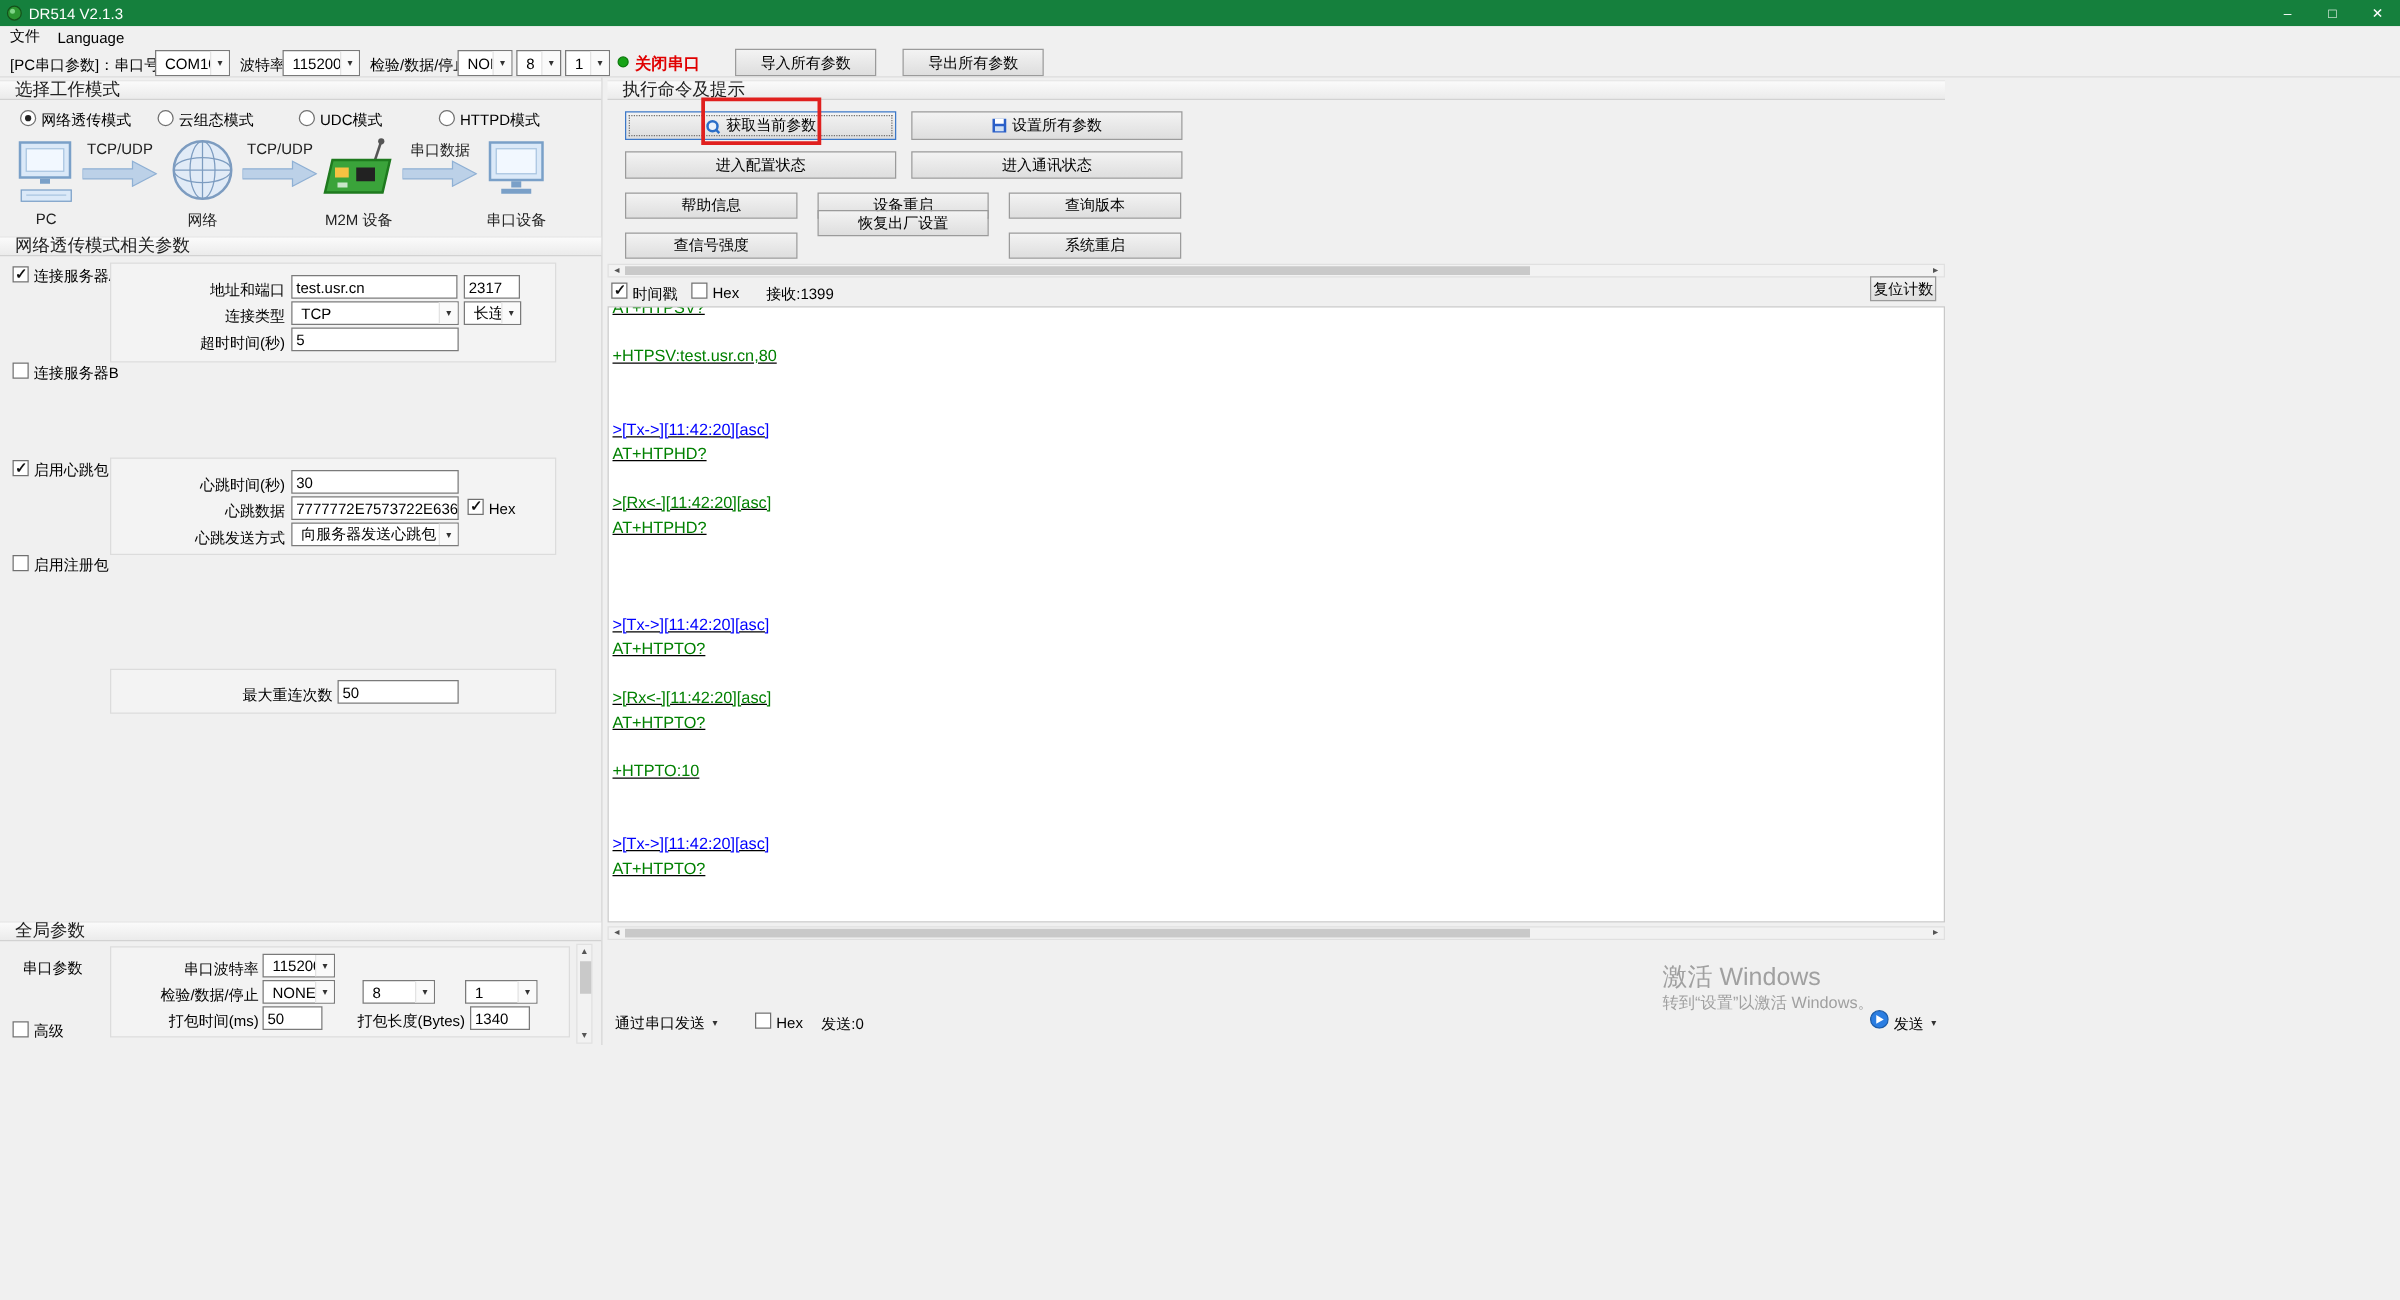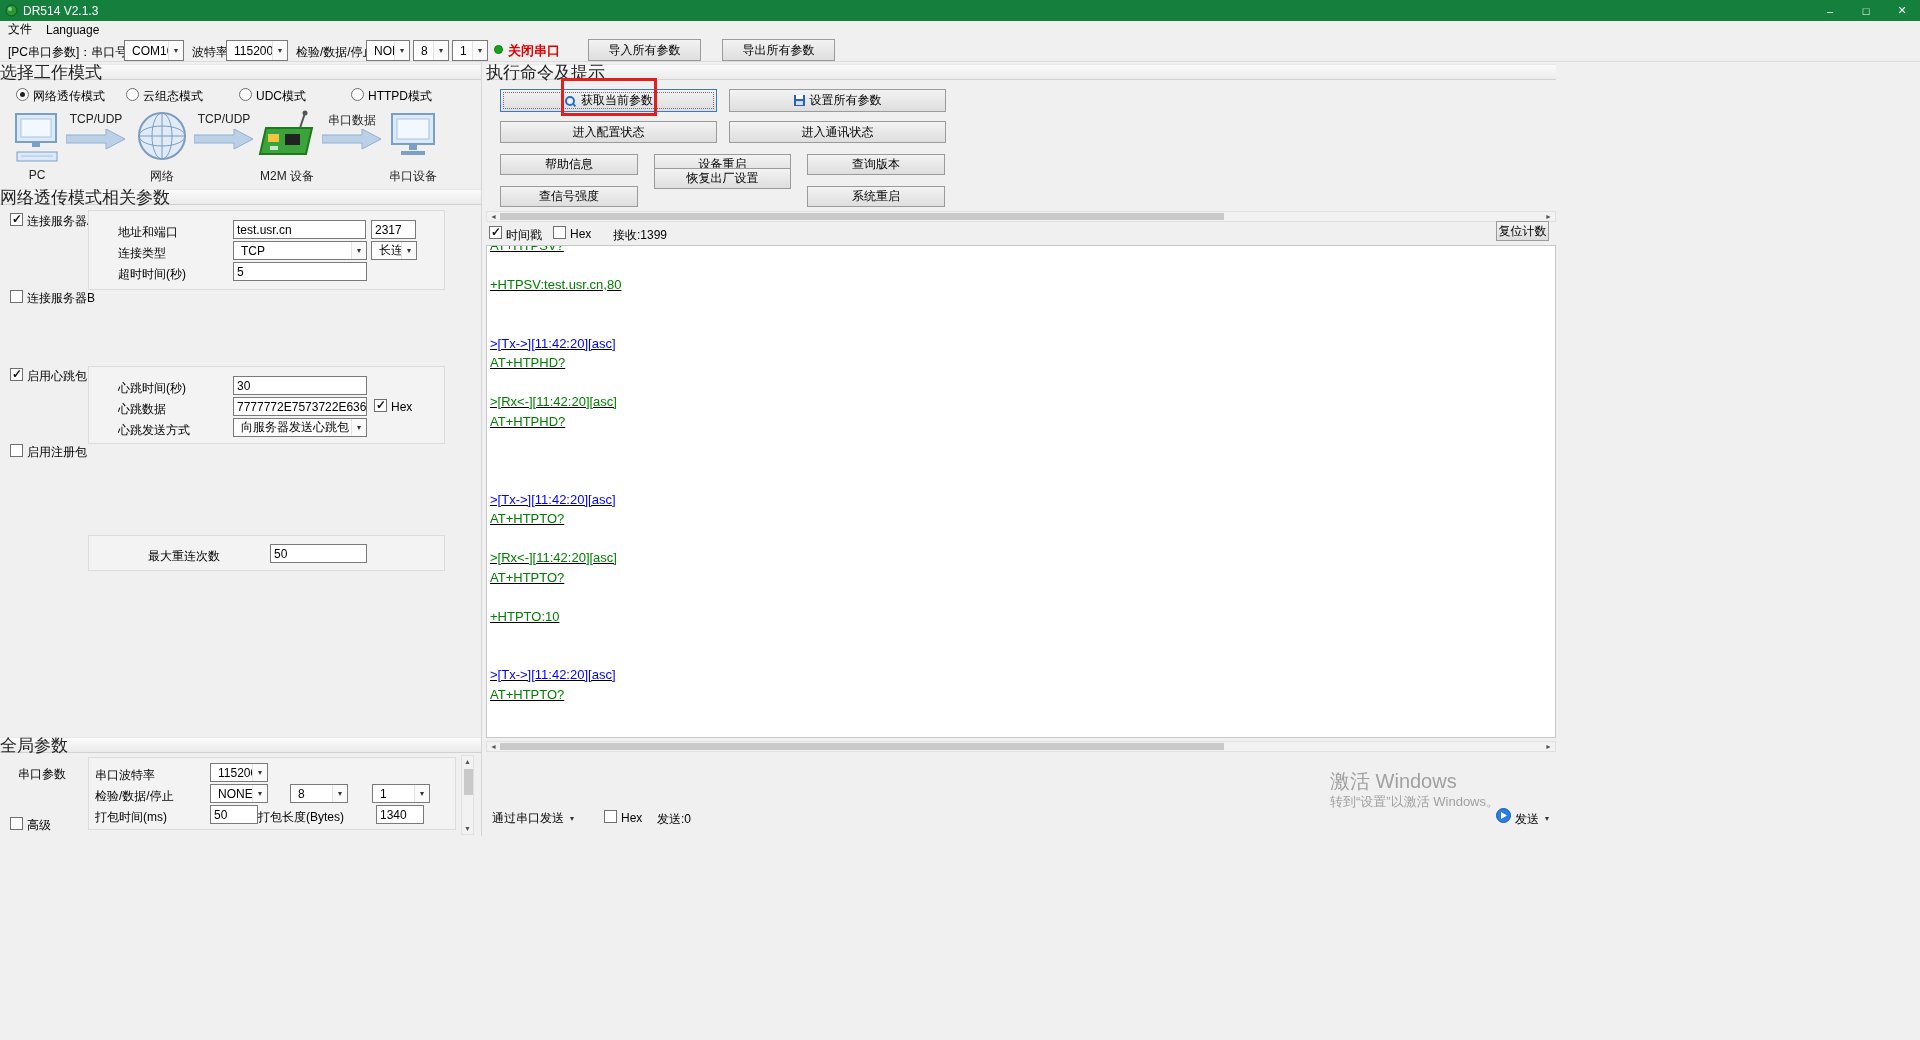--- a/index.html
+++ b/index.html
@@ -16,40 +16,40 @@
   .win-btn { width:36px; height:21px; display:flex; align-items:center; justify-content:center; font-size:11px; color:#fff; cursor:default; }
 
   
   .menubar { position:absolute; left:0; top:21px; width:1920px; height:17px; background:#f0f0f0; display:flex; align-items:center; gap:14px; padding-left:8px; }
   .menu-item { font-size:12px; }
 
   .hline { position:absolute; height:1px; background:#dcdcdc; }
   .vline { position:absolute; width:1px; background:#d5d5d5; }
 
   .lbl { position:absolute; font-size:12px; white-space:nowrap; }
-  .lbl.r { }
+  .lbl.r { text-align:right; }
 
   .input { position:absolute; height:19px; background:#fff; border:1px solid #7a7a7a; font-size:12px; padding:0 3px; display:flex; align-items:center; white-space:nowrap; overflow:hidden; }
 
   .combo { position:absolute; height:21px; background:#fff; border:1px solid #7a7a7a; display:flex; align-items:center; }
   .combo.h19 { height:19px; }
   .combo .ct { flex:1; padding-left:7px; font-size:12px; white-space:nowrap; overflow:hidden; }
   .combo .ca { width:15px; align-self:stretch; display:flex; align-items:center; justify-content:center; color:#333; background:#fafafa; border-left:1px solid #e3e3e3; }
   .combo .ca::before { content:"▾"; font-size:8px; }
 
   .btn { position:absolute; background:linear-gradient(#f3f3f3,#dedede); border:1px solid #9b9b9b; font-family:"Liberation Sans",sans-serif; font-size:12px; color:#000; display:flex; align-items:center; justify-content:center; gap:5px; cursor:default; }
   .btn.focus { border:1px solid #3c78c8; }
   .btn.focus::after { content:""; position:absolute; left:2px; right:2px; top:2px; bottom:2px; border:1px dotted #707070; }
 
   .cb { position:absolute; width:13px; height:13px; background:#fff; border:1px solid #707070; }
   .cb.checked::after { content:"✓"; position:absolute; left:1px; top:-2px; font-size:12px; font-weight:bold; color:#111; }
   .radio { position:absolute; width:13px; height:13px; background:#fff; border:1px solid #707070; border-radius:50%; }
   .radio.selected::after { content:""; position:absolute; left:3px; top:3px; width:5px; height:5px; background:#222; border-radius:50%; }
 
-  .hdr { position:absolute; height:16px; background:linear-gradient(#fbfbfb,#ebebeb); border-top:1px solid #e8e8e8; border-bottom:1px solid #d2d2d2; display:flex; align-items:center; padding-left:0; font-size:17px; color:#222; }
+  .hdr { position:absolute; height:16px; background:linear-gradient(#fbfbfb,#ebebeb); border-top:1px solid #e8e8e8; border-bottom:1px solid #d2d2d2; display:flex; align-items:center; padding-left:12px; font-size:14px; color:#222; }
 
   .group { position:absolute; border:1px solid #dcdcdc; background:#f3f3f3; }
 
   .dot-green { position:absolute; width:9px; height:9px; border-radius:50%; background:#17a317; border:1px solid #0d7a0d; }
   .close-port { position:absolute; font-size:13px; font-weight:bold; color:#e00000; white-space:nowrap; }
 
   .icon-mag { position:relative; width:12px; height:12px; flex:0 0 12px; }
   .icon-mag::before { content:""; position:absolute; left:1px; top:1px; width:6px; height:6px; border:2px solid #2a6ec8; border-radius:50%; background:#eaf2fc; }
   .icon-mag::after { content:""; position:absolute; left:8px; top:9px; width:4px; height:2px; background:#2a6ec8; transform:rotate(45deg); }
   .icon-floppy { position:relative; width:11px; height:11px; flex:0 0 11px; background:#2a5fc8; }

